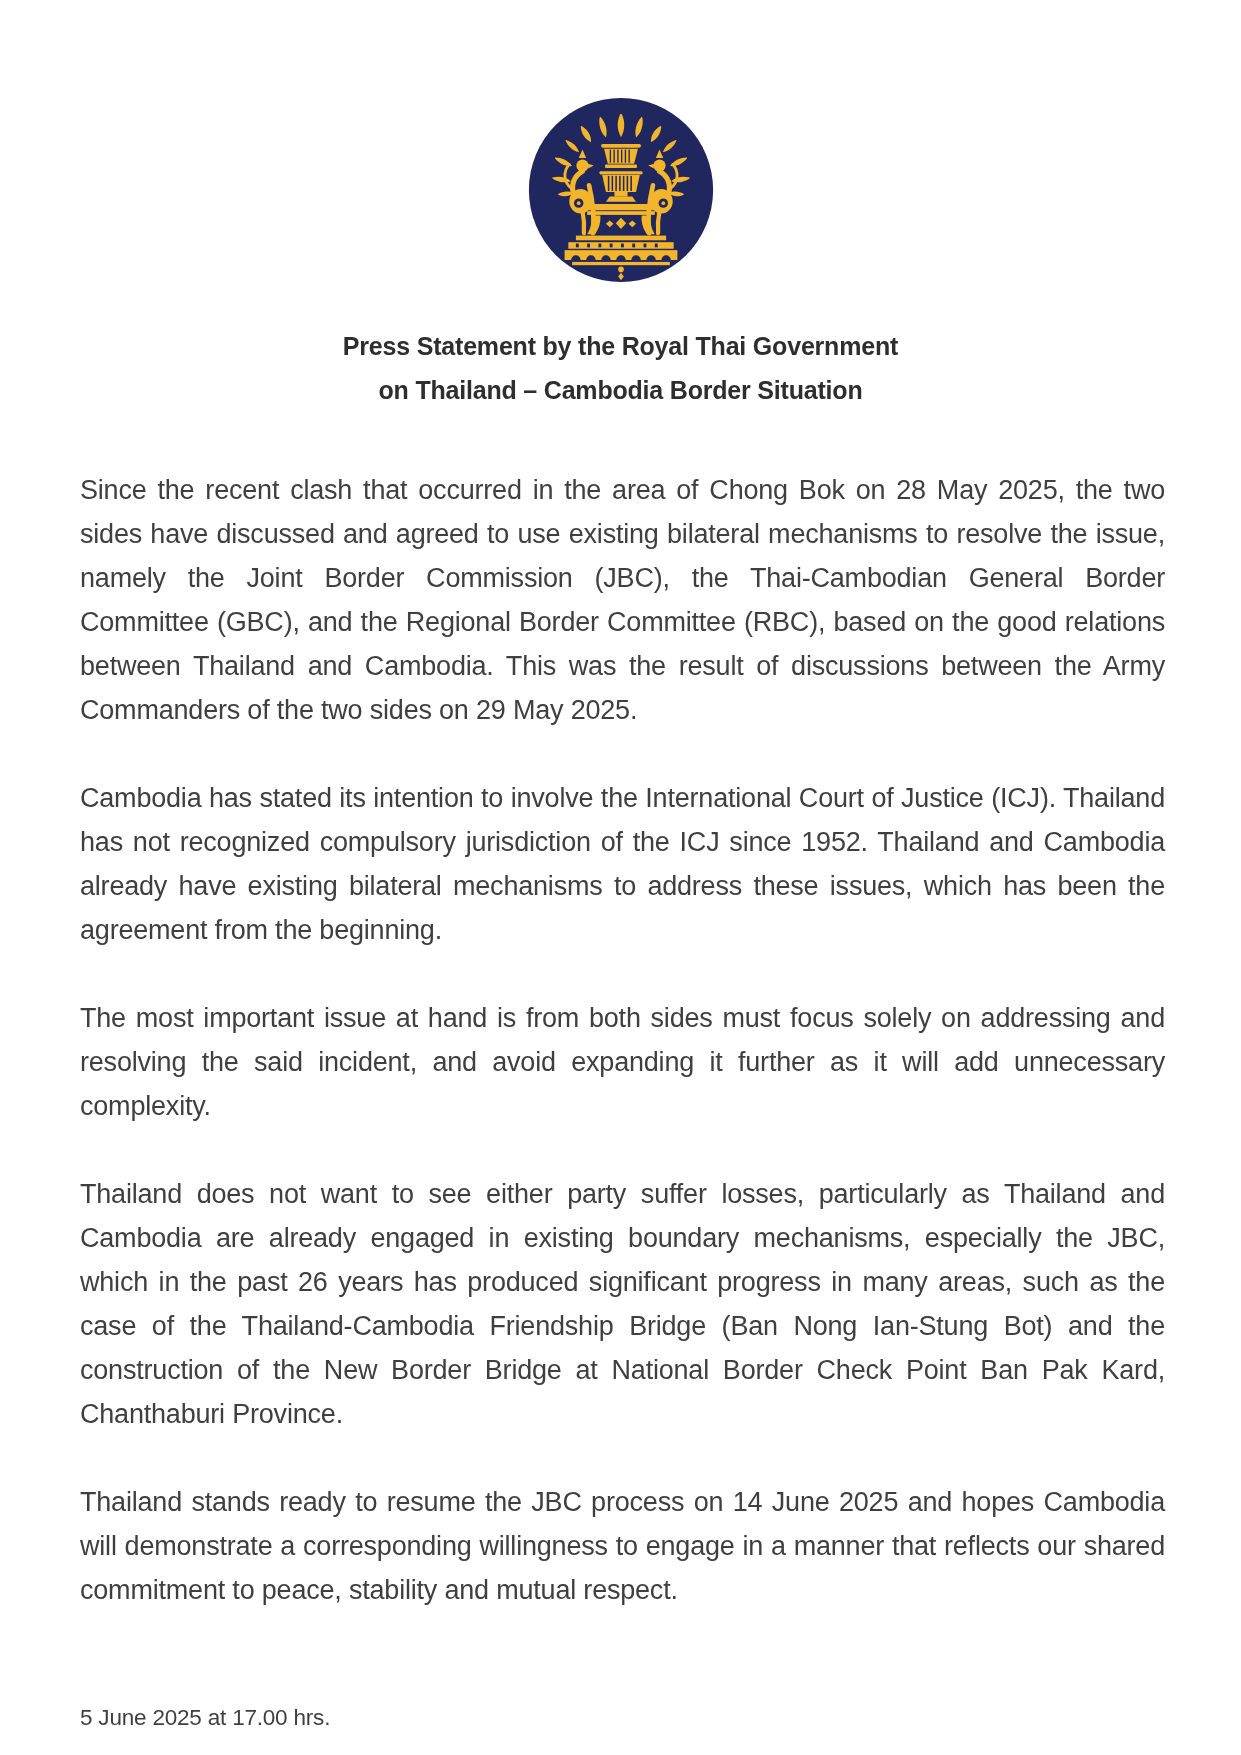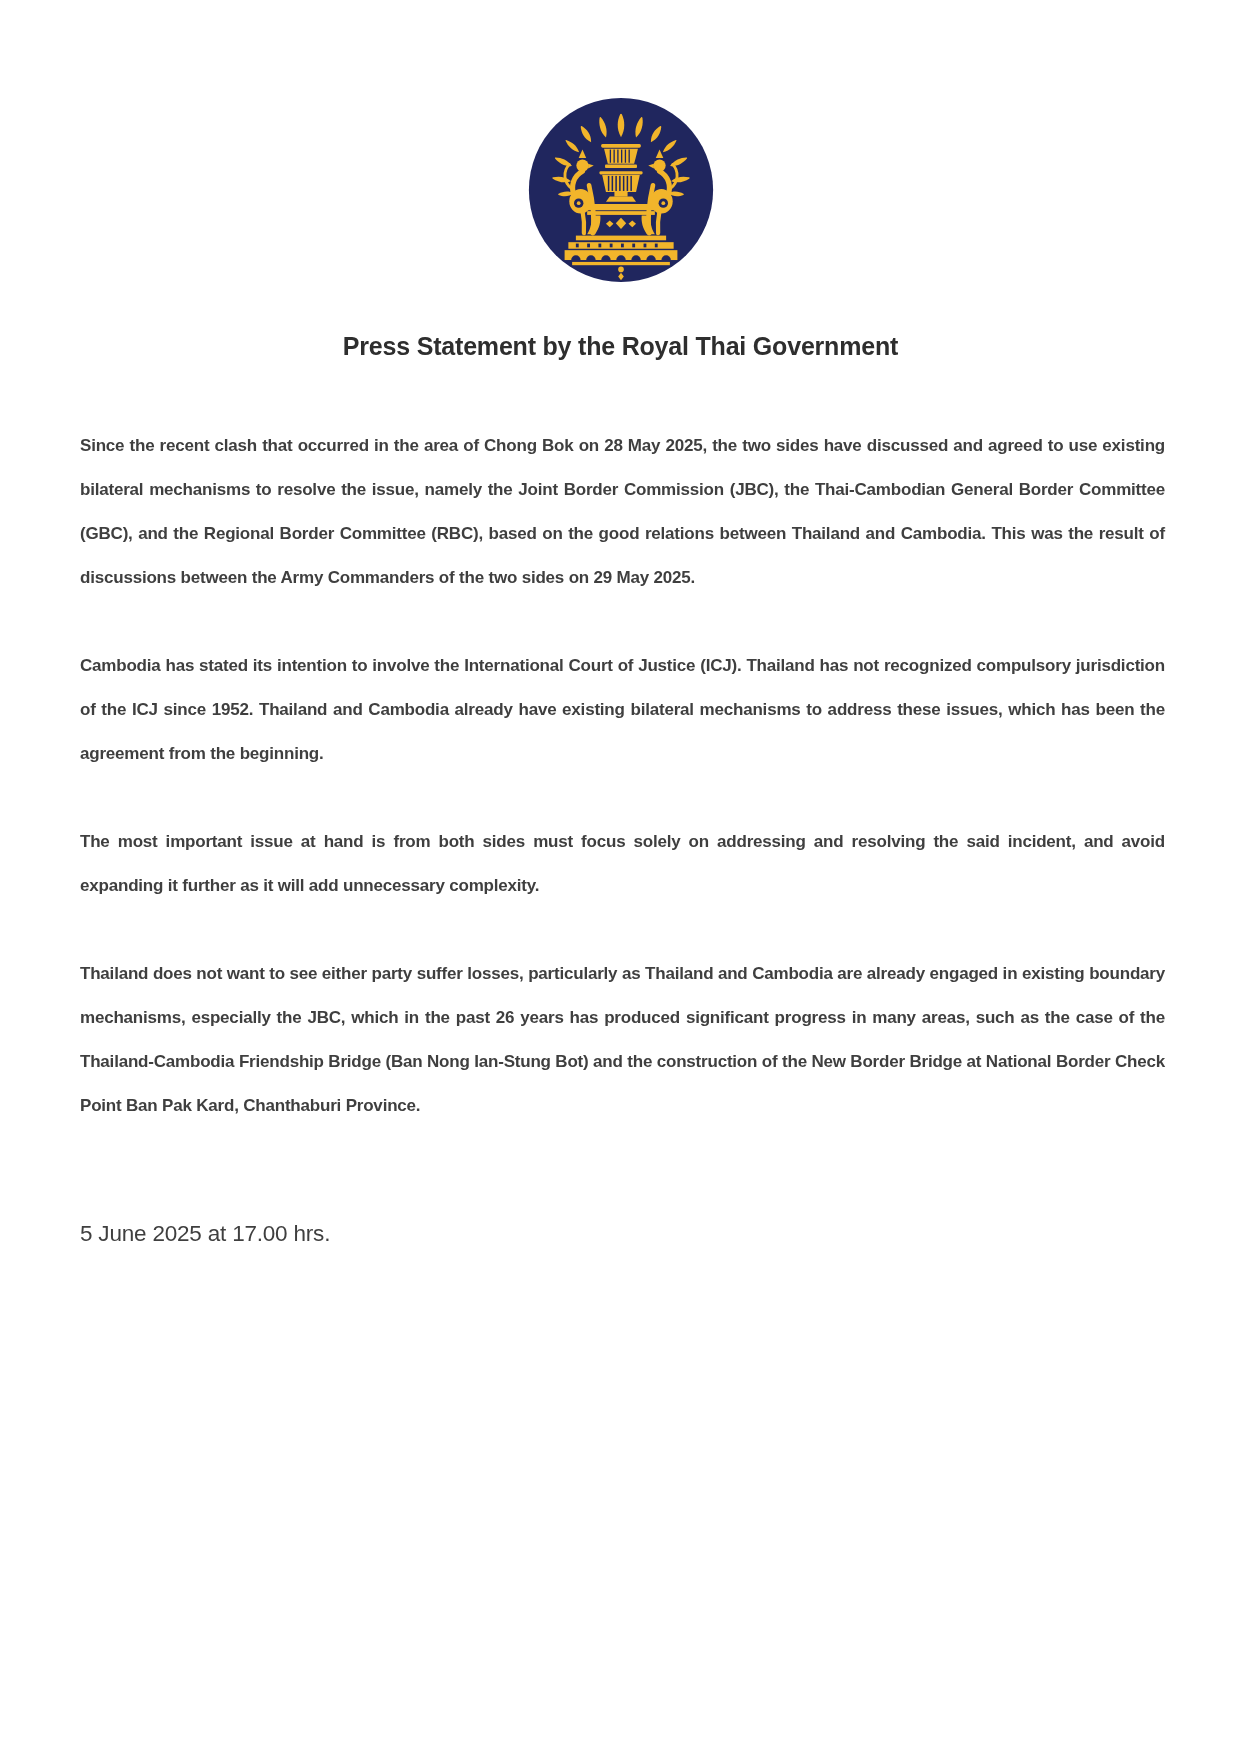--- a/index.html
+++ b/index.html
@@ -27,27 +27,26 @@
     font-weight:bold;
     line-height:44px;
     color:#2e2e2e;
     letter-spacing:-0.2px;
   }
   .content{
     margin:56px 76px 0 80px;
   }
   .body-par{
     margin:0 0 44px 0;
-    font-size:17px;
+    font-size:27px;
     line-height:44px;
     color:#3f3f3f;
     letter-spacing:-0.2px;
     text-align:justify;
     text-align-last:left;
-    font-weight:bold;
   }
   .date-line{
     margin:84px 76px 0 80px;
     font-size:22.5px;
     line-height:44px;
     color:#3f3f3f;
     letter-spacing:-0.2px;
   }
 </style>
 </head>
@@ -190,24 +189,26 @@
           <path d="M66 95 C70 112 72 130 70 146" stroke-width="5"></path>
           <path d="M59 122 C61 132 61 139 60.5 146" stroke-width="4.5"></path>
           <path d="M47 98 C39 92 38 80 45 73" stroke-width="3"></path>
         </g>
       </g>
     </svg>
   </div>
 
   <div class="title-block">
     <h1 class="title-line">Press Statement by the Royal Thai Government</h1>
+    <h2 class="title-line">on Thailand – Cambodia Border Situation</h2>
   </div>
 
   <div class="content">
     <p class="body-par">Since the recent clash that occurred in the area of Chong Bok on 28 May 2025, the two sides have discussed and agreed to use existing bilateral mechanisms to resolve the issue, namely the Joint Border Commission (JBC), the Thai-Cambodian General Border Committee (GBC), and the Regional Border Committee (RBC), based on the good relations between Thailand and Cambodia. This was the result of discussions between the Army Commanders of the two sides on 29 May 2025.</p>
     <p class="body-par">Cambodia has stated its intention to involve the International Court of Justice (ICJ). Thailand has not recognized compulsory jurisdiction of the ICJ since 1952. Thailand and Cambodia already have existing bilateral mechanisms to address these issues, which has been the agreement from the beginning.</p>
     <p class="body-par">The most important issue at hand is from both sides must focus solely on addressing and resolving the said incident, and avoid expanding it further as it will add unnecessary complexity.</p>
     <p class="body-par">Thailand does not want to see either party suffer losses, particularly as Thailand and Cambodia are already engaged in existing boundary mechanisms, especially the JBC, which in the past 26 years has produced significant progress in many areas, such as the case of the Thailand-Cambodia Friendship Bridge (Ban Nong Ian-Stung Bot) and the construction of the New Border Bridge at National Border Check Point Ban Pak Kard, Chanthaburi Province.</p>
+    <p class="body-par">Thailand stands ready to resume the JBC process on 14 June 2025 and hopes Cambodia will demonstrate a corresponding willingness to engage in a manner that reflects our shared commitment to peace, stability and mutual respect.</p>
   </div>
 
   <div class="date-line">5 June 2025 at 17.00 hrs.</div>
 
 </div>
 
 </body></html>

